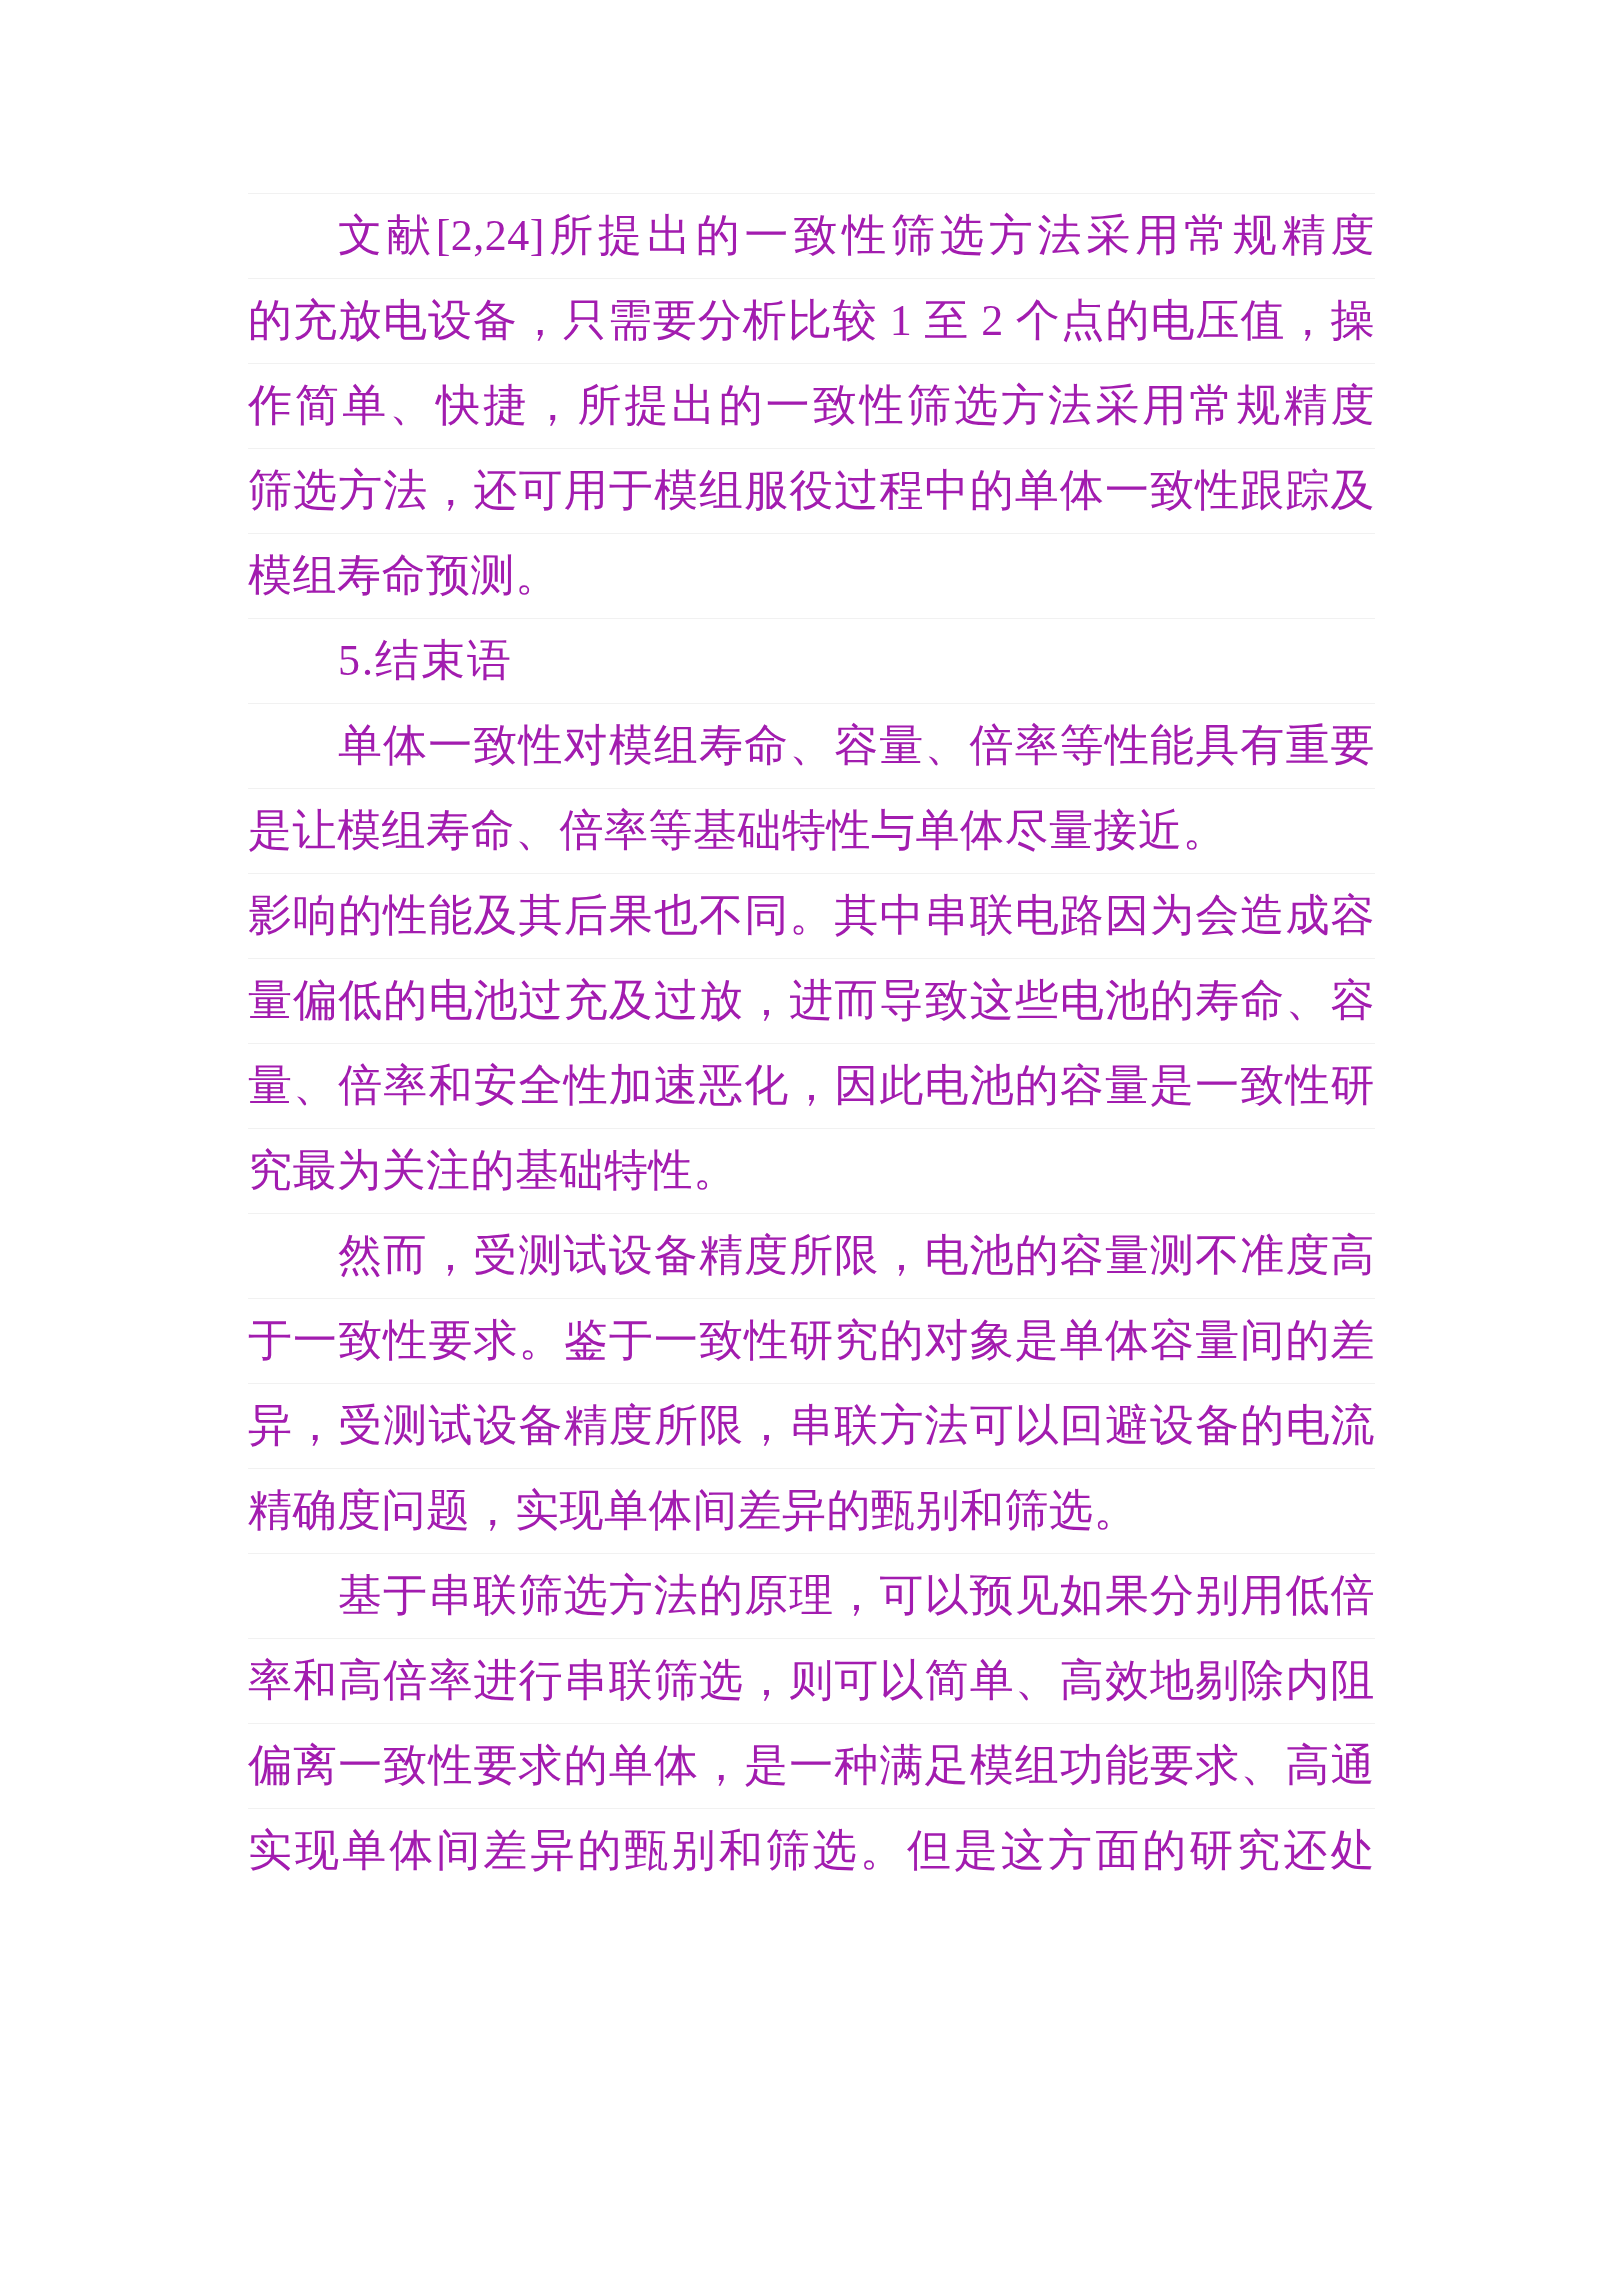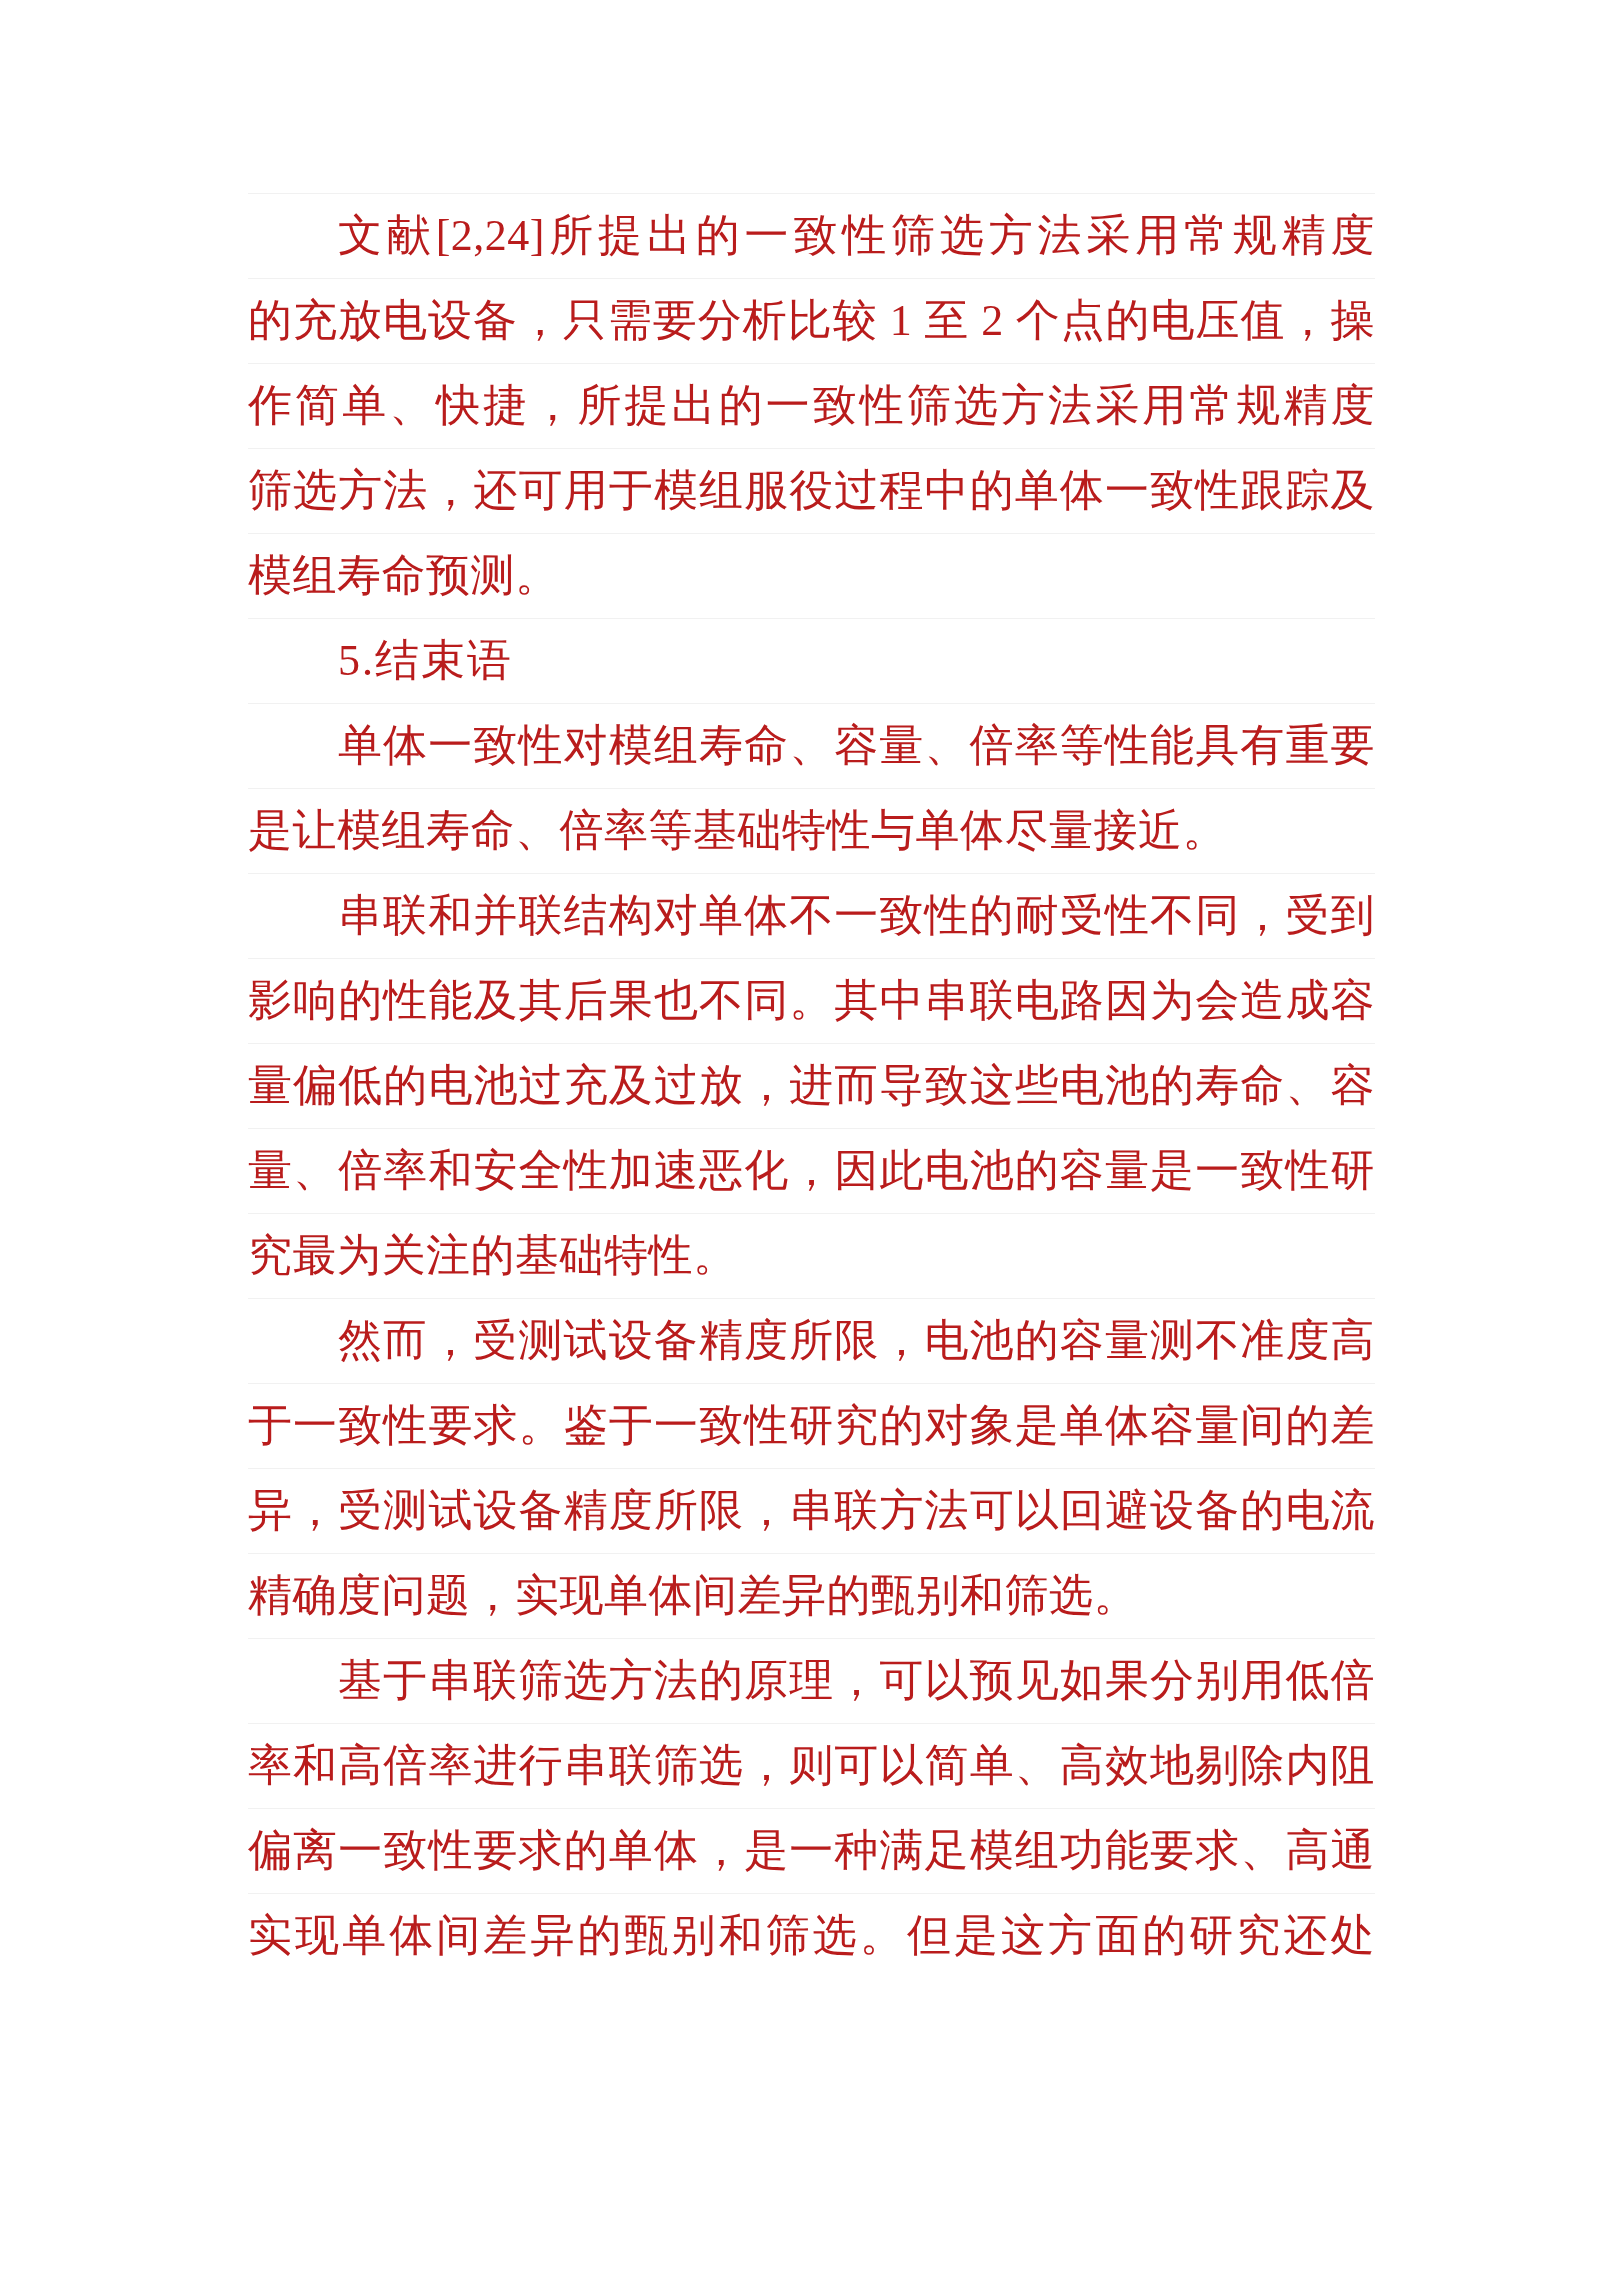--- a/index.html
+++ b/index.html
@@ -7,21 +7,21 @@
     padding: 0;
     background: #ffffff;
   }
   .page {
     position: relative;
     width: 1524px;
     height: 2292px;
     background: #ffffff;
     overflow: hidden;
     font-family: "Liberation Serif", "DejaVu Serif", serif;
-    color: #b91c1c;
+    color: #a21caf;
   }
   .text-column {
     position: absolute;
     left: 248px;
     top: 193px;
     width: 1127px;
   }
   .line {
     box-sizing: border-box;
     height: 85px;
@@ -51,21 +51,20 @@
 <div class="page">
   <div class="text-column">
     <div class="line indent">文献[2,24]所提出的一致性筛选方法采用常规精度</div>
     <div class="line">的充放电设备，只需要分析比较 1 至 2 个点的电压值，操</div>
     <div class="line">作简单、快捷，所提出的一致性筛选方法采用常规精度</div>
     <div class="line">筛选方法，还可用于模组服役过程中的单体一致性跟踪及</div>
     <div class="line end">模组寿命预测。</div>
     <div class="line heading indent">5.结束语</div>
     <div class="line indent">单体一致性对模组寿命、容量、倍率等性能具有重要</div>
     <div class="line end">是让模组寿命、倍率等基础特性与单体尽量接近。</div>
-    <div class="line indent">串联和并联结构对单体不一致性的耐受性不同，受到</div>
     <div class="line">影响的性能及其后果也不同。其中串联电路因为会造成容</div>
     <div class="line">量偏低的电池过充及过放，进而导致这些电池的寿命、容</div>
     <div class="line">量、倍率和安全性加速恶化，因此电池的容量是一致性研</div>
     <div class="line end">究最为关注的基础特性。</div>
     <div class="line indent">然而，受测试设备精度所限，电池的容量测不准度高</div>
     <div class="line">于一致性要求。鉴于一致性研究的对象是单体容量间的差</div>
     <div class="line">异，受测试设备精度所限，串联方法可以回避设备的电流</div>
     <div class="line end">精确度问题，实现单体间差异的甄别和筛选。</div>
     <div class="line indent">基于串联筛选方法的原理，可以预见如果分别用低倍</div>
     <div class="line">率和高倍率进行串联筛选，则可以简单、高效地剔除内阻</div>

